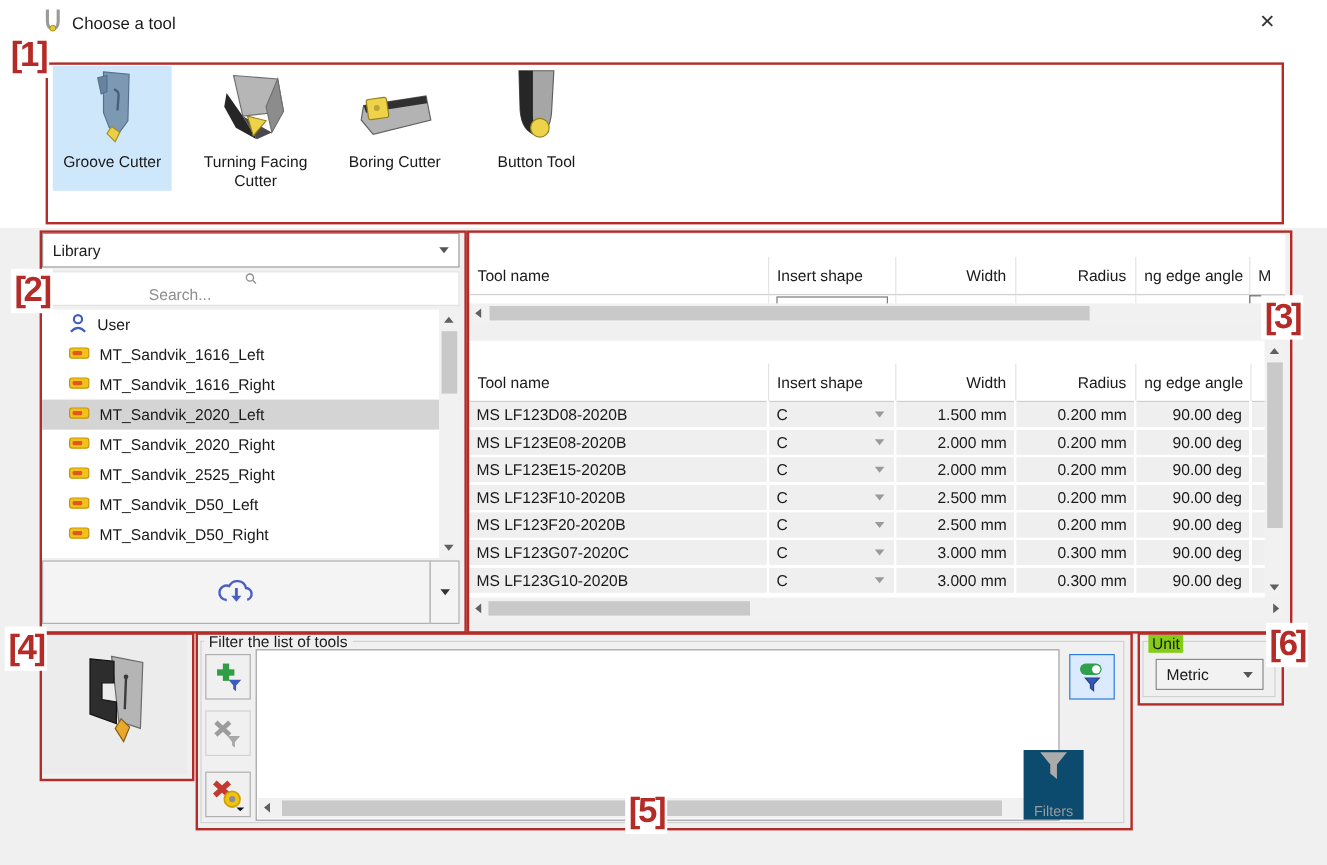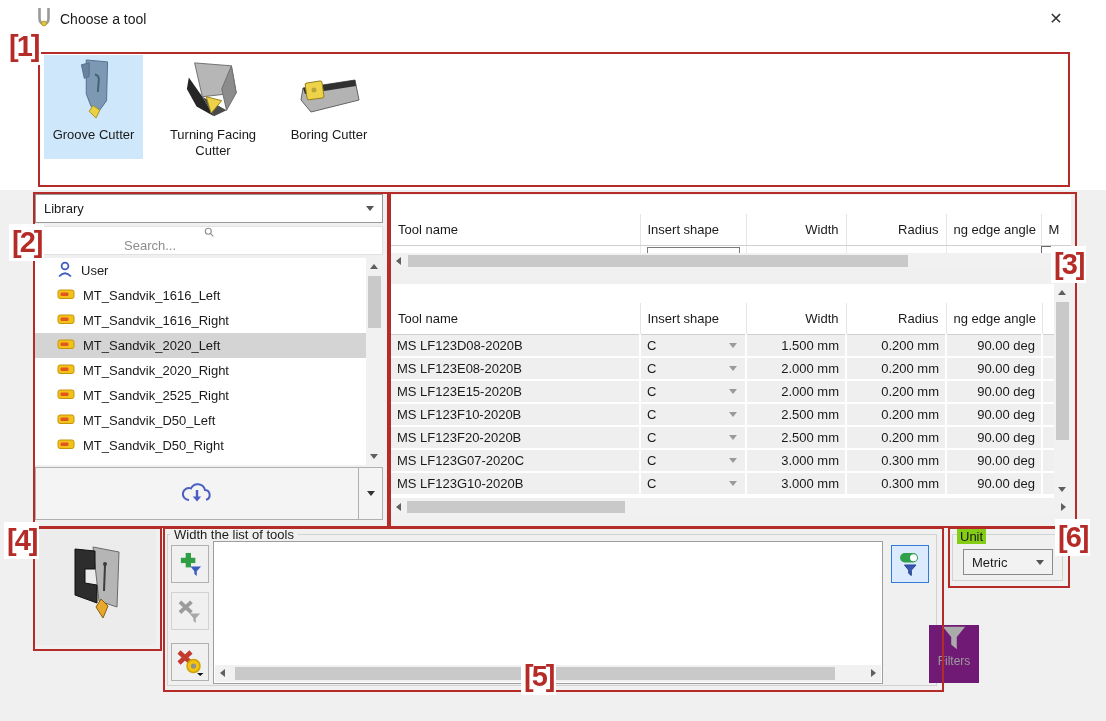--- a/index.html
+++ b/index.html
@@ -111,22 +111,22 @@
                 border:1px solid #d2d2d2;z-index:5;}
   #filter-label{position:absolute;left:170px;top:527px;background:#f0f0f0;padding:0 4px;z-index:6;}
   .tool-btn{position:absolute;width:38px;height:38px;background:#f0f0f0;border:1px solid #b0b0b0;
             display:flex;align-items:center;justify-content:center;z-index:6;box-sizing:border-box;cursor:pointer;}
   #btn-add{left:171px;top:545px;}
   #btn-remove{left:171px;top:592px;border-color:#d2d2d2;}
   #btn-clear{left:171px;top:643px;}
   #filter-list{position:absolute;left:213px;top:541px;width:670px;height:143px;background:#fff;
                border:1px solid #9e9e9e;z-index:6;box-sizing:border-box;}
   #btn-toggle{left:891px;top:545px;background:#dbeafc;border:1px solid #2e7cd6;}
-  #btn-filters{position:absolute;left:929px;top:625px;width:50px;height:58px;background:#701a75;
-               display:flex;flex-direction:column;align-items:center;justify-content:flex-start;gap:3px;
+  #btn-filters{position:absolute;left:853px;top:625px;width:50px;height:58px;background:#0c4a6e;
+               display:flex;flex-direction:column;align-items:center;justify-content:space-between;gap:3px;
                z-index:6;cursor:default;}
   #btn-filters .lbl{color:#9b9b9b;font-size:12px;}
   #unit-group{position:absolute;left:952px;top:534px;width:109px;height:45px;border:1px solid #d2d2d2;z-index:5;}
   #unit-label{position:absolute;left:957px;top:529px;background:#84cc16;padding:0 3px;z-index:6;}
   #unit-combo{position:absolute;left:963px;top:549px;width:90px;height:26px;z-index:6;background:#f2f2f2;
               border:1px solid #8a8a8a;}
 </style>
 </head>
 <body>
 
@@ -167,20 +167,30 @@
   <div class="tile" id="tile-2">
     <div class="tile-icon">
       <svg width="64" height="46" viewBox="0 0 64 44">
         <polygon points="6,12 58,4 62,24 14,36 4,24" fill="#b3b3b3" stroke="#636363"></polygon>
         <polygon points="6,12 58,4 59,10 8,18" fill="#303030"></polygon>
         <rect x="9" y="6" width="17" height="17" rx="2" transform="rotate(-8 17 14)" fill="#eed34a" stroke="#94811c"></rect>
         <circle cx="17" cy="14" r="2.5" fill="#b9a53a"></circle>
       </svg>
     </div>
     <div class="tile-label">Boring Cutter</div>
+  </div>
+  <div class="tile" id="tile-3">
+    <div class="tile-icon">
+      <svg width="46" height="64" viewBox="0 0 46 66">
+        <path d="M8 2 L38 2 L36 38 C35 50 30 56 24 58 C14 55 10 48 9 36 Z" fill="#a6a6a6" stroke="#5f5f5f"></path>
+        <path d="M8 2 L20 2 L20 40 C20 50 23 55 27 57 L24 58 C14 55 10 48 9 36 Z" fill="#262626"></path>
+        <circle cx="26" cy="51" r="8" fill="#eed34a" stroke="#94811c"></circle>
+      </svg>
+    </div>
+    <div class="tile-label">Button Tool</div>
   </div>
 
   <div class="combo" id="library-combo">
     <span>Library</span>
     <span class="chev"></span>
   </div>
 
   <div id="search-box">
     <svg width="14" height="14" viewBox="0 0 14 14">
       <circle cx="6" cy="6" r="4.2" fill="none" stroke="#8f8f8f" stroke-width="1.6"></circle>
@@ -464,21 +474,21 @@
     <svg width="74" height="88" viewBox="0 0 74 88">
       <polygon points="34,4 60,9 58,64 40,58" fill="#b5b5b5" stroke="#6a6a6a"></polygon>
       <path d="M16 6 L36 8 L36 26 L26 26 L26 40 L38 42 L38 60 L16 52 Z" fill="#2d2d2d" stroke="#111"></path>
       <line x1="46" y1="22" x2="45" y2="48" stroke="#3c3c3c" stroke-width="2"></line>
       <circle cx="46" cy="21" r="2" fill="#3c3c3c"></circle>
       <polygon points="42,56 49,63 44,75 37,64" fill="#e8a82c" stroke="#8a5e10"></polygon>
     </svg>
   </div>
 
   <div id="filter-group"></div>
-  <span id="filter-label">Width the list of tools</span>
+  <span id="filter-label">Filter the list of tools</span>
 
   <div class="tool-btn" id="btn-add">
     <svg width="25" height="25" viewBox="0 0 26 26">
       <rect x="8" y="1" width="5.5" height="15" fill="#2f9e44"></rect>
       <rect x="3" y="6" width="15" height="5.5" fill="#2f9e44"></rect>
       <path d="M13 15 h11 l-4.5 5 v5 l-2.5 -2 v-3 Z" fill="#3b5bbf"></path>
     </svg>
   </div>
   <div class="tool-btn" id="btn-remove">
     <svg width="25" height="25" viewBox="0 0 26 26">

